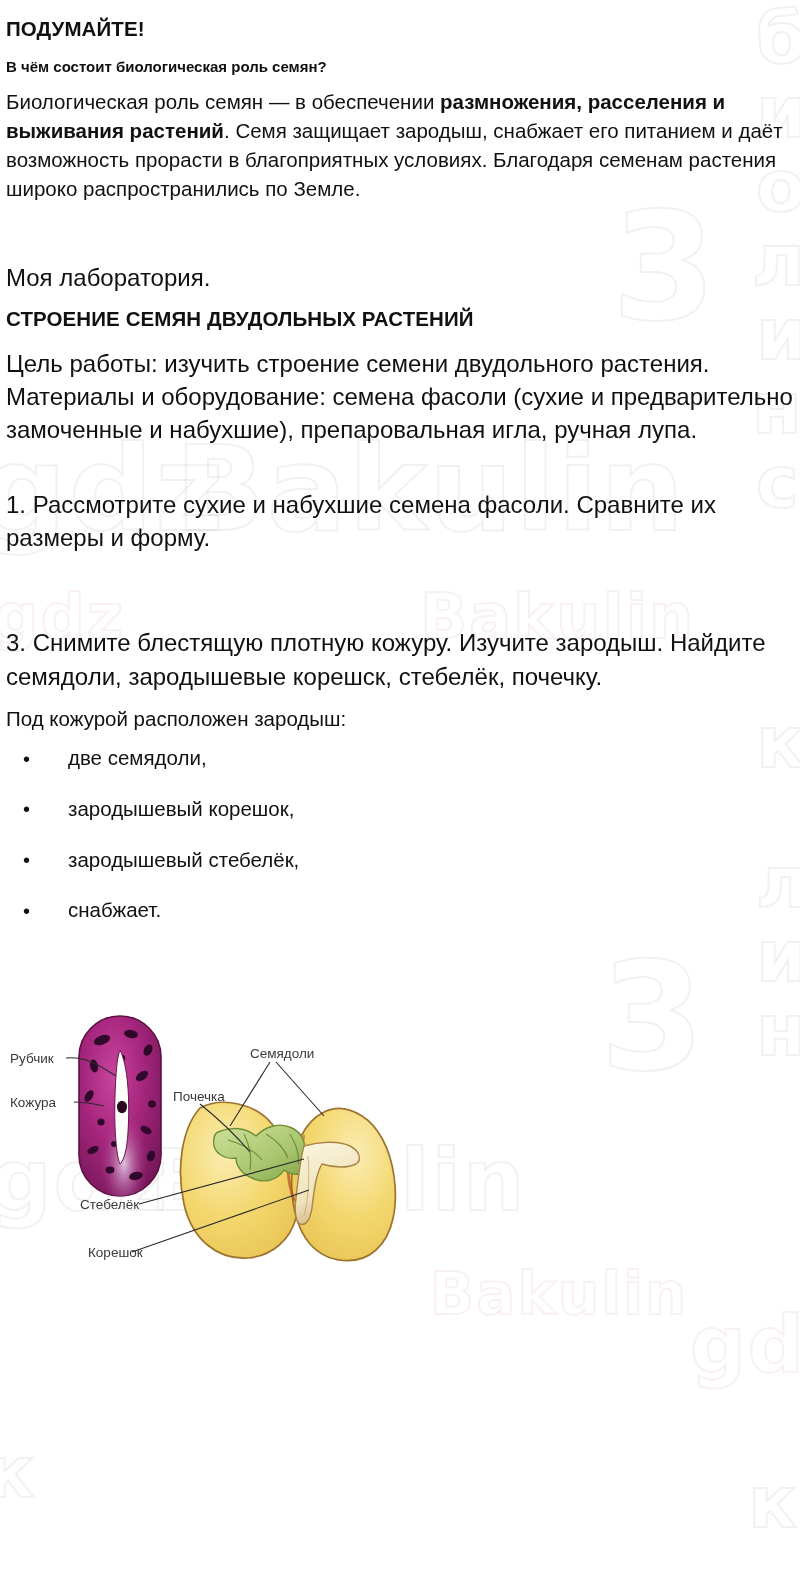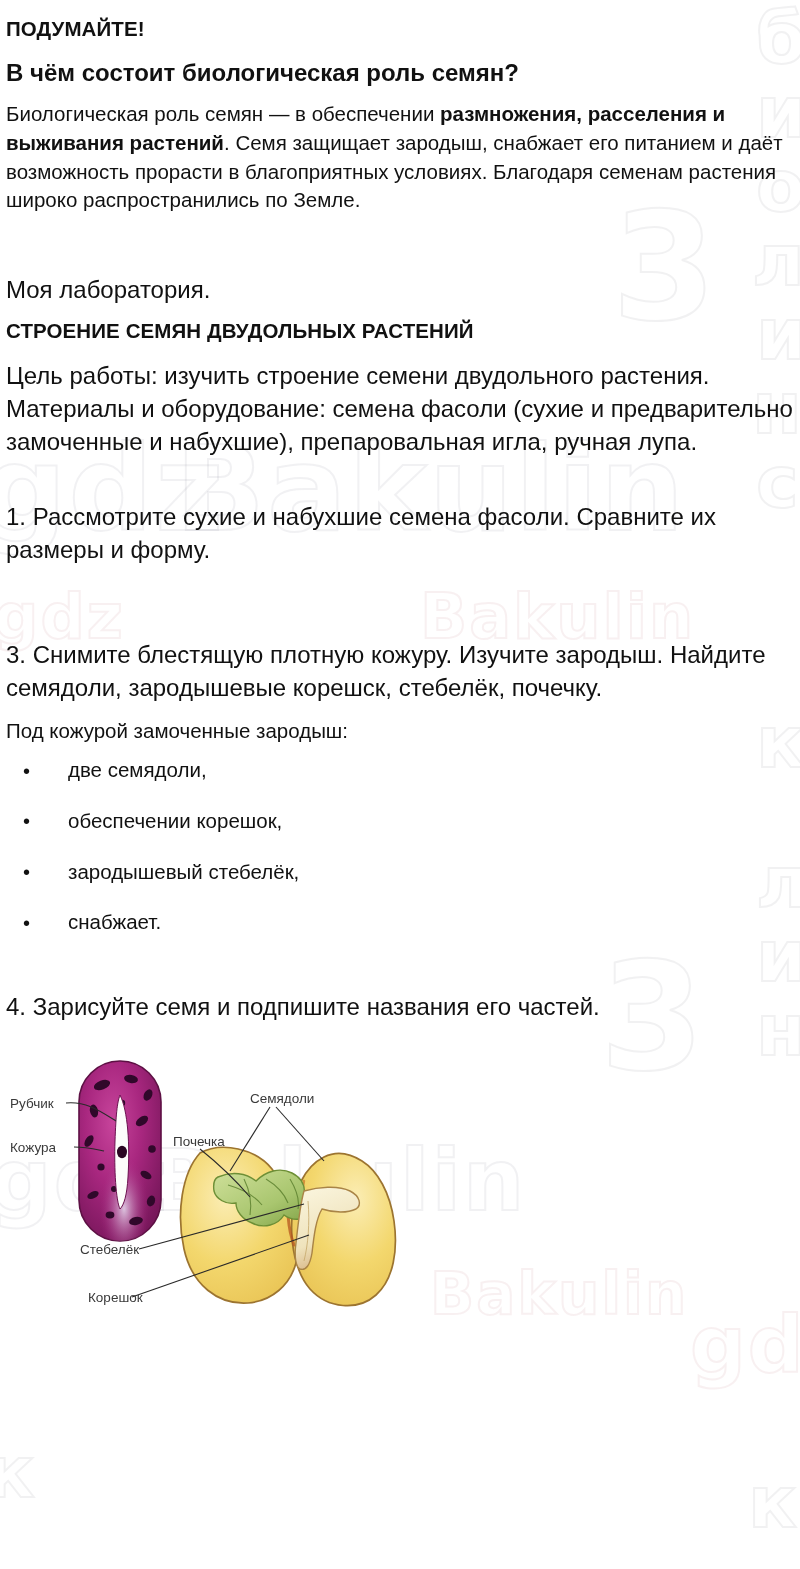--- a/index.html
+++ b/index.html
@@ -59,21 +59,21 @@
     padding: 16px 0 0 6px;
   }
   .h-caps {
     font-size: 20.5px;
     font-weight: 700;
     line-height: 1.30;
     margin: 0 0 14px 0;
     letter-spacing: 0.1px;
   }
   .q {
-    font-size: 24px;
+    font-size: 15px;
     font-weight: 700;
     line-height: 1.32;
     margin: 0 0 12px 0;
   }
   .para {
     font-size: 20.5px;
     font-weight: 400;
     line-height: 1.40;
     margin: 0 0 12px 0;
   }
@@ -175,32 +175,31 @@
 
 
     <p class="bold-block">1. Рассмотрите сухие и набухшие семена фасоли. Сравните их размеры и форму.</p>
 
     <div class="gap-md"></div>
 
 
     <div class="gap-md"></div>
 
     <p class="bold-block">3. Снимите блестящую плотную кожуру. Изучите зародыш. Найдите семядоли, зародышевые корешск, стебелёк, почечку.</p>
-    <p class="para">Под кожурой замоченные зародыш:</p>
+    <p class="para">Под кожурой расположен зародыш:</p>
 
     <ul class="seed-list">
       <li><span class="bullet">•</span><span>две семядоли,</span></li>
-      <li><span class="bullet">•</span><span>обеспечении корешок,</span></li>
+      <li><span class="bullet">•</span><span>зародышевый корешок,</span></li>
       <li><span class="bullet">•</span><span>зародышевый стебелёк,</span></li>
       <li><span class="bullet">•</span><span>снабжает.</span></li>
     </ul>
 
     <div class="gap-md"></div>
 
-    <p class="bold-block">4. Зарисуйте семя и подпишите названия его частей.</p>
 
     <div class="figure">
       <svg width="420" height="300" viewBox="0 0 420 300" xmlns="http://www.w3.org/2000/svg">
         <defs>
           <radialGradient id="gPurple" cx="42%" cy="34%" r="72%">
             <stop offset="0%" stop-color="#c8459c"></stop>
             <stop offset="48%" stop-color="#a8277f"></stop>
             <stop offset="100%" stop-color="#78175b"></stop>
           </radialGradient>
           <radialGradient id="gPurpleGlow" cx="55%" cy="82%" r="30%">

